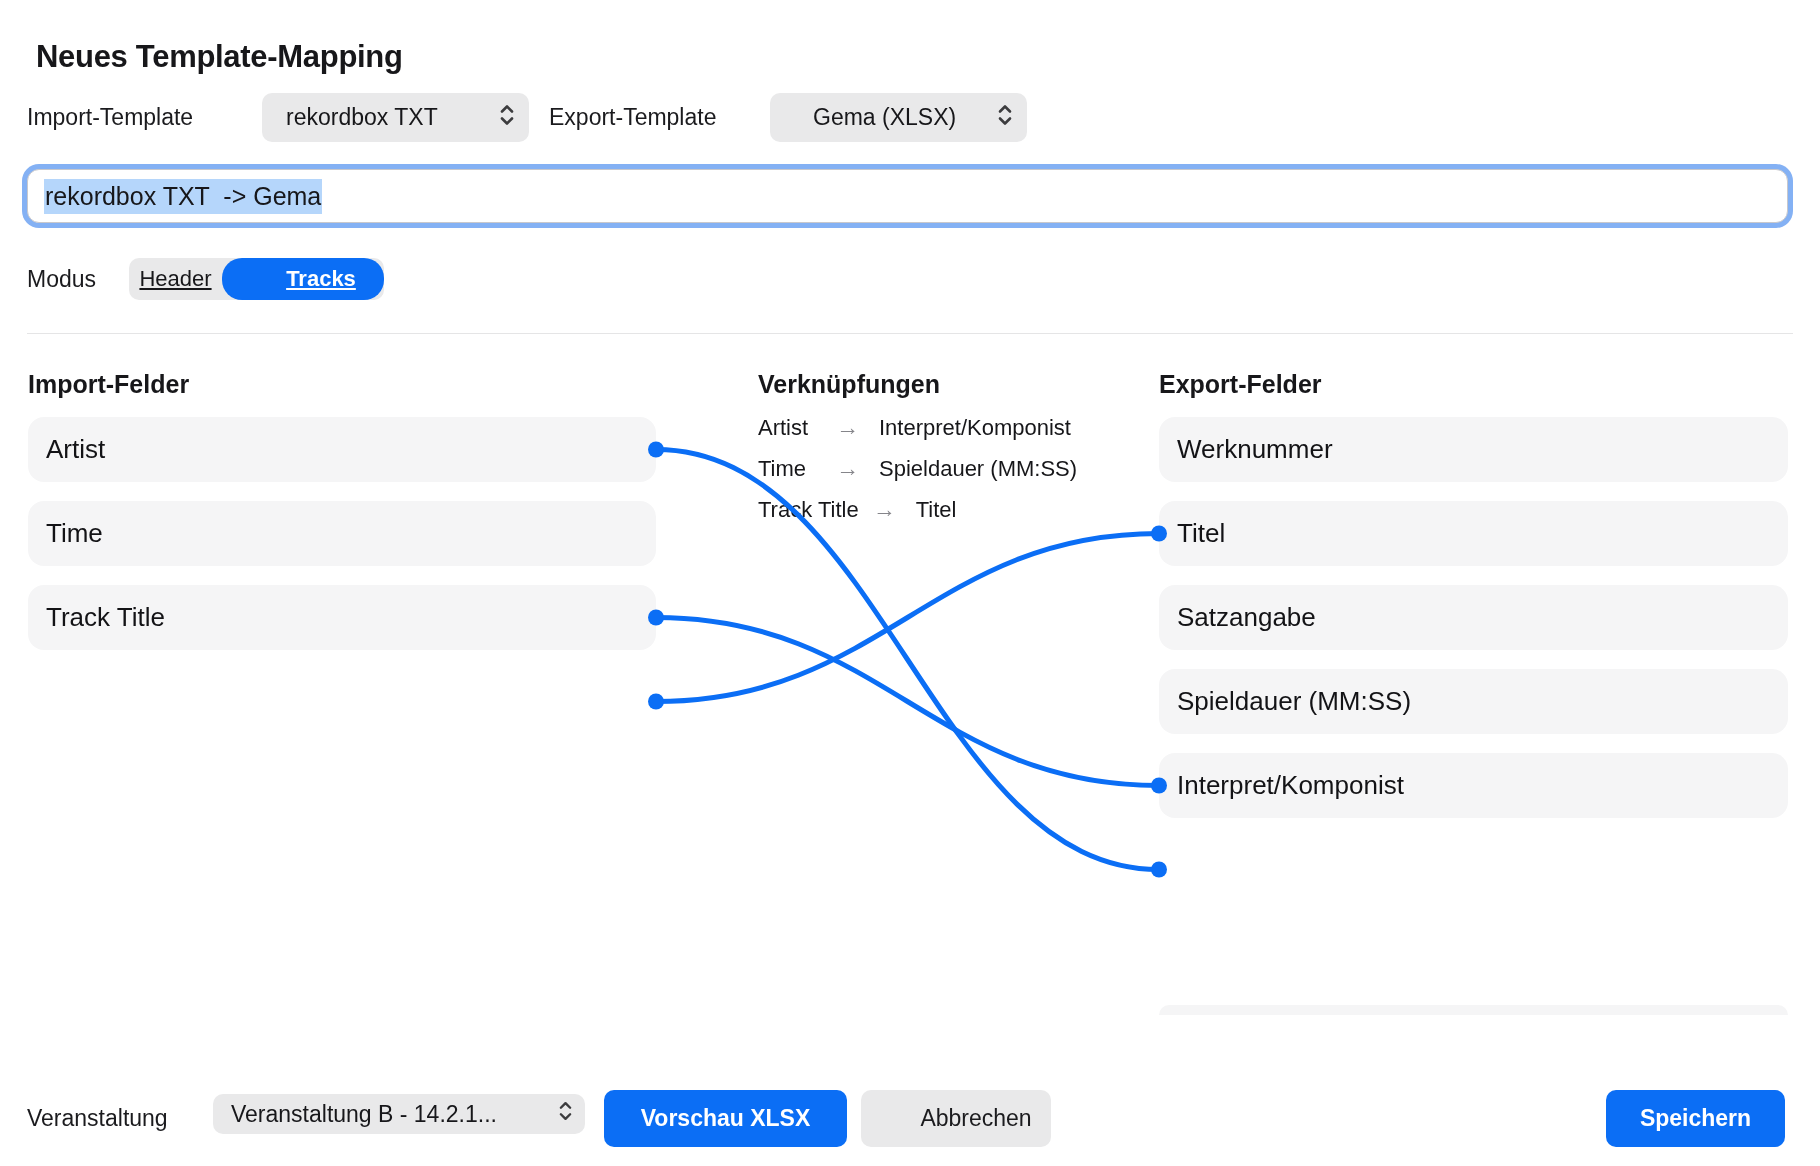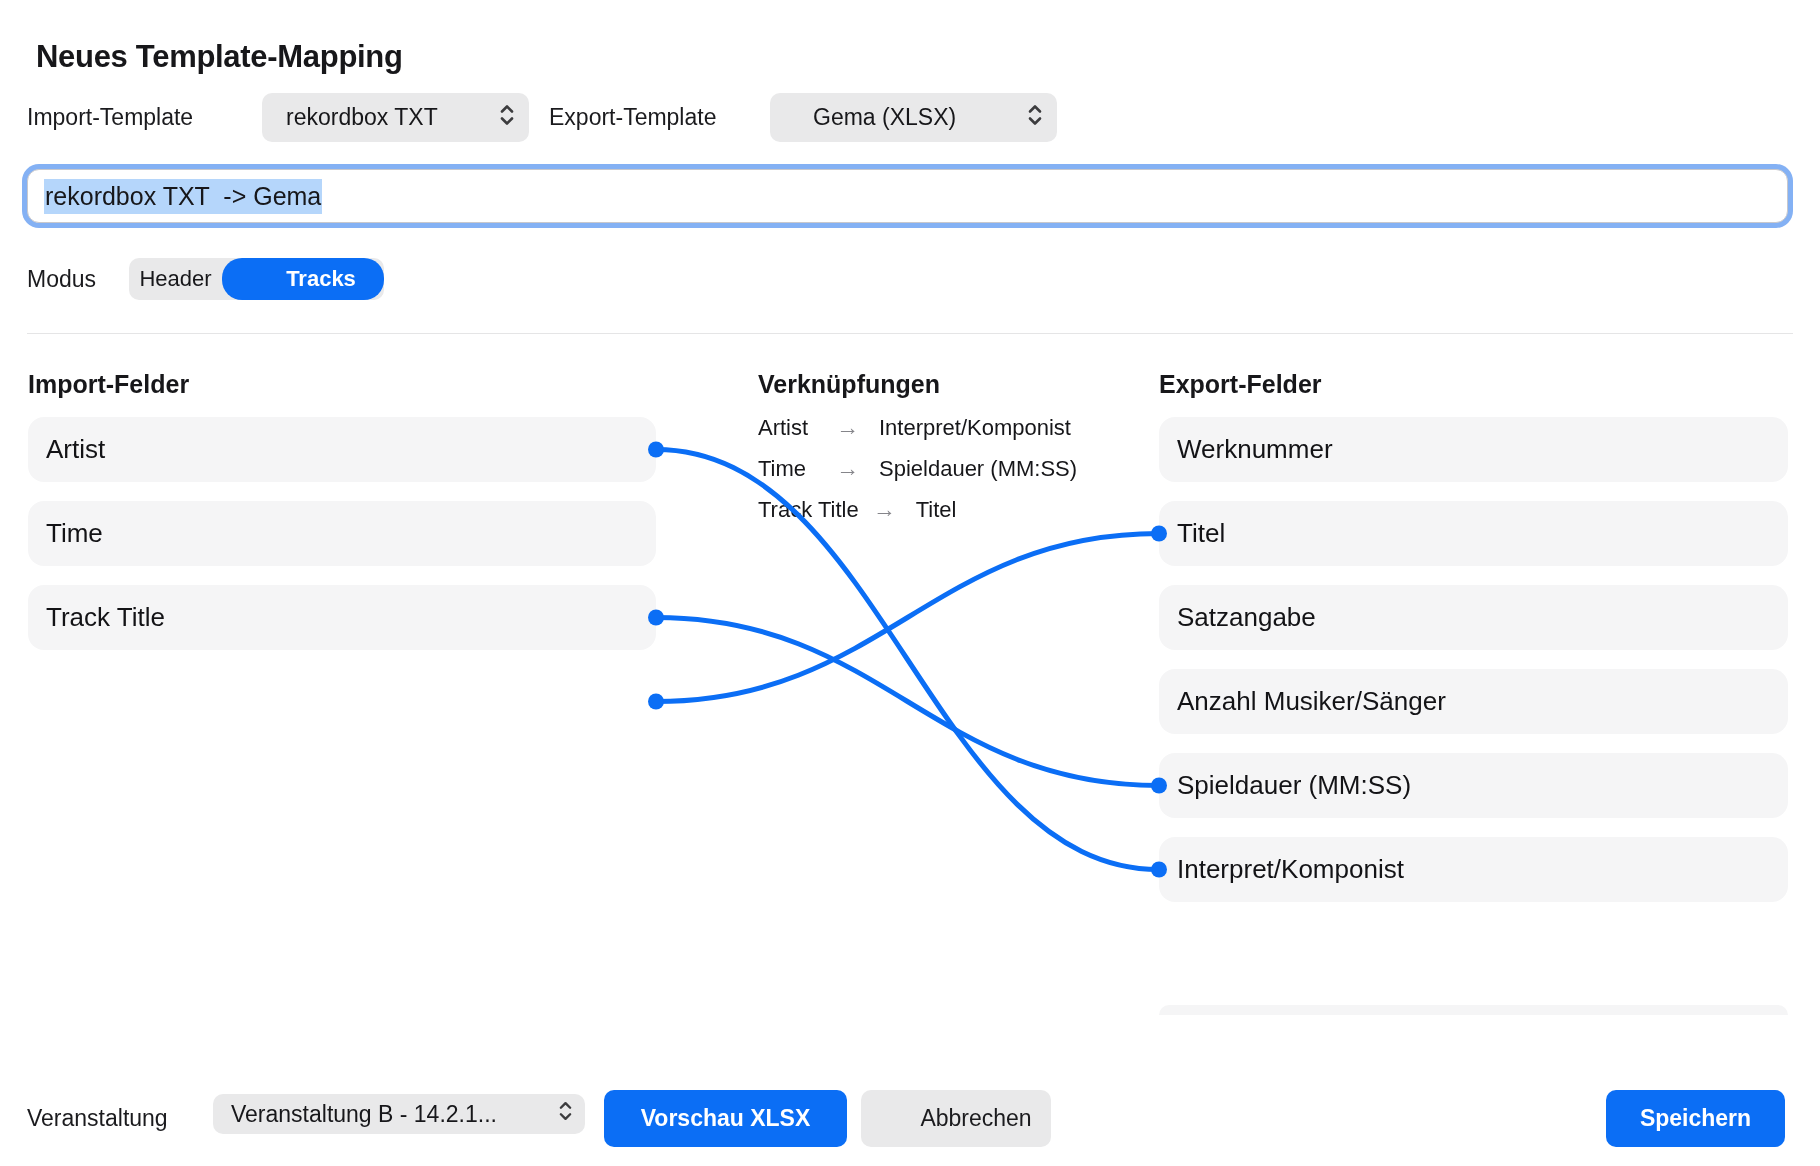--- a/index.html
+++ b/index.html
@@ -17,42 +17,42 @@
   
   .row-label{font-size:23px;color:#1b1b1e;}
   .lbl-import{left:27px;top:93px;height:49px;display:flex;align-items:center;}
   .lbl-export{left:549px;top:93px;height:49px;display:flex;align-items:center;}
   .select-pill{
     height:49px;background:#e9e9ea;border-radius:10px;
     display:flex;align-items:center;justify-content:space-between;
     padding:0 14px 0 24px;box-sizing:border-box;font-size:23px;cursor:default;
   }
   .pill-import{left:246px;top:93px;width:267px;margin-left:16px;}
-  .pill-export{left:770px;top:93px;width:287px;padding-left:43px;}
+  .pill-export{left:770px;top:93px;width:257px;padding-left:43px;}
   .select-pill .val{white-space:pre;}
   .chev{flex:0 0 auto;margin-left:16px;}
 
   
   .name-input{
     left:27px;top:169px;width:1761px;height:54px;background:#fff;
     border:1px solid #c8c8cc;border-radius:12px;
     box-shadow:0 0 0 5px #84b1f4;
     display:flex;align-items:center;padding:0 16px;box-sizing:border-box;
   }
   .name-input .selected{
     font-size:25px;background:#b5d6fb;white-space:pre;padding:3px 1px;
   }
 
   
   .lbl-modus{left:27px;top:258px;height:42px;display:flex;align-items:center;}
   .segmented{
     left:129px;top:258px;width:255px;height:42px;background:#e9e9ea;border-radius:10px;
     display:flex;align-items:stretch;overflow:hidden;
   }
-  .seg{flex:1;display:flex;align-items:center;justify-content:center;font-size:22px;cursor:default;}
+  .seg{flex:1;display:flex;align-items:center;justify-content:center;font-size:22px;cursor:default;text-decoration:underline;}
   .seg.active{
     flex:0 0 126px;background:var(--accent);color:#fff;font-weight:700;border-radius:20px;padding-left:36px;
   }
 
   .divider{left:27px;top:333px;width:1766px;height:1px;background:#e5e5e6;}
 
   
   .col-heading{font-size:25px;font-weight:700;top:370px;}
   .h-import{left:28px;}
   .h-map{left:758px;}
@@ -185,23 +185,20 @@
     </div>
 
     <div class="field-card">
       <span>Titel</span>
     </div>
 
     <div class="field-card">
       <span>Satzangabe</span>
     </div>
 
-    <div class="field-card">
-      <span>Anzahl Musiker/Sänger</span>
-    </div>
 
     <div class="field-card">
       <span>Spieldauer (MM:SS)</span>
     </div>
 
     <div class="field-card">
       <span>Interpret/Komponist</span>
     </div>
 
   </div>

